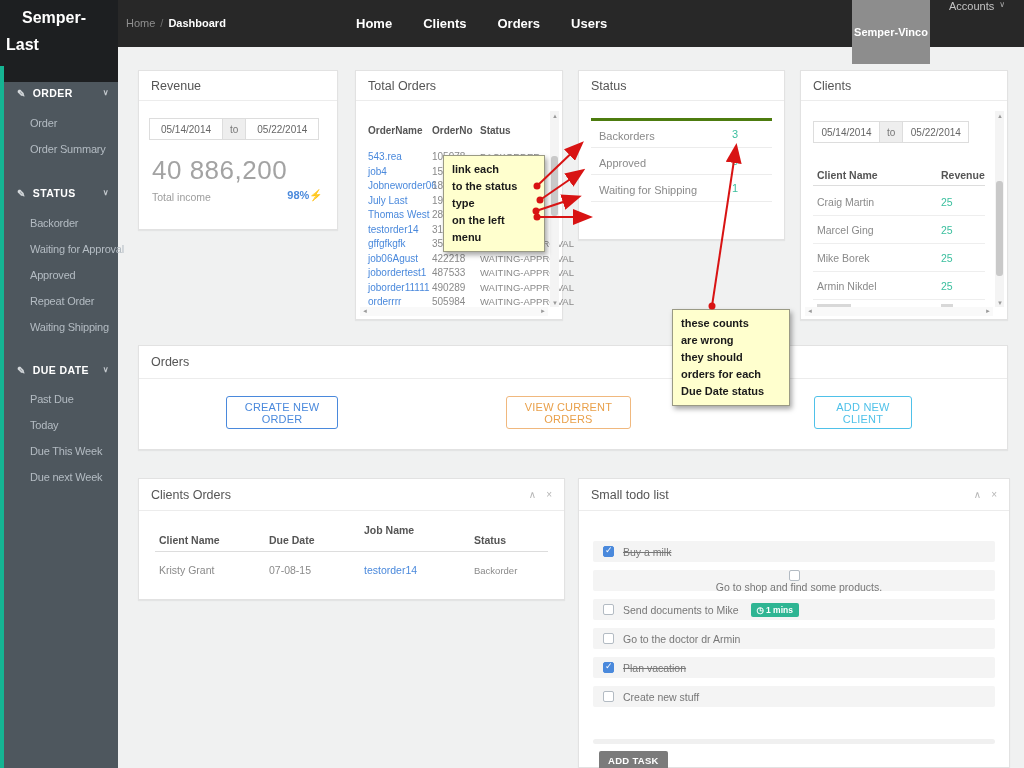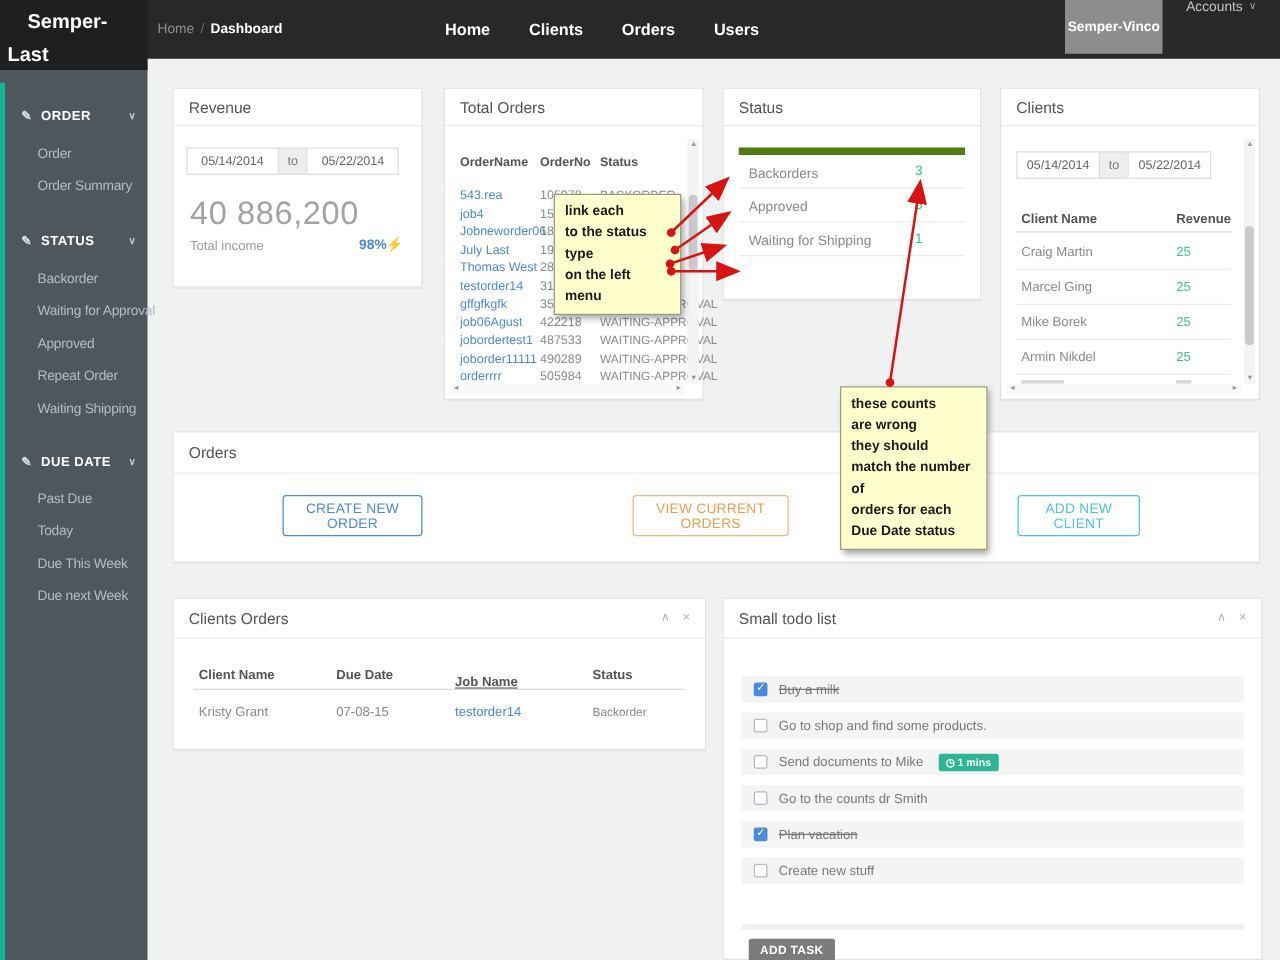--- a/index.html
+++ b/index.html
@@ -6,29 +6,29 @@
   html,body { width:1024px; height:768px; }
   body {
     position: relative;
     background: #f0f1f1;
     font-family: "Liberation Sans", sans-serif;
     overflow: hidden;
     color:#555;
   }
   
   .topbar { position:absolute; left:0; top:0; width:1024px; height:47px; background:#282828; z-index:4; }
-  .logo { position:absolute; left:0; top:0; width:118px; height:56px; background:#1d1f21; z-index:6; color:#fff; font-weight:bold; font-size:16px; }
+  .logo { position:absolute; left:0; top:0; width:118px; height:82px; background:#1d1f21; z-index:6; color:#fff; font-weight:bold; font-size:16px; }
   .logo .l1 { position:absolute; left:22px; top:9px; }
   .logo .l2 { position:absolute; left:6px; top:36px; }
   .breadcrumb { position:absolute; left:126px; top:0; height:47px; line-height:47px; font-size:11px; color:#8f8f8f; z-index:5; }
   .breadcrumb .sep { margin:0 5px; color:#6f6f6f; }
   .breadcrumb .cur { color:#fff; font-weight:bold; }
   .topnav { position:absolute; left:356px; top:0; height:47px; display:flex; gap:31px; align-items:center; z-index:5; }
   .topnav .nav-item { color:#fff; font-weight:bold; font-size:13px; cursor:pointer; }
-  .acct-box { position:absolute; left:852px; top:0; width:78px; height:43px; background:#8d8d8d; color:#fff; font-size:11px; font-weight:bold; display:flex; align-items:center; justify-content:center; z-index:5; }
+  .acct-box { position:absolute; left:852px; top:0; width:78px; height:64px; background:#8d8d8d; color:#fff; font-size:11px; font-weight:bold; display:flex; align-items:center; justify-content:center; z-index:5; }
   .accounts { position:absolute; left:930px; top:0; width:94px; height:47px; color:#c4c4c4; font-size:11px; display:flex; align-items:flex-start; justify-content:center; gap:5px; z-index:5; }
   .accounts .caret { font-size:8px; color:#a8a8a8; }
   
   .sidebar { position:absolute; left:0; top:47px; width:118px; height:721px; background:#4e575e; z-index:3; }
   .accent { position:absolute; left:0; top:66px; width:4px; height:702px; background:#15b493; z-index:7; }
   .sec-h { position:absolute; left:17px; width:94px; color:#fff; font-size:10.5px; font-weight:bold; letter-spacing:.4px; cursor:pointer; }
   .sec-h .sec-ico { display:inline-block; margin-right:7px; font-size:10px; color:#d9dde0; }
   .sec-h .sec-ch { position:absolute; right:2px; top:1px; font-size:8px; color:#c3c8cd; }
   .sec-i { position:absolute; left:30px; width:88px; color:#b4bcc3; font-size:11px; letter-spacing:-.2px; white-space:nowrap; cursor:pointer; }
   
@@ -48,21 +48,21 @@
   .th { font-weight:bold; color:#555; }
   .link { color:#4a89dc; cursor:pointer; }
   .gray { color:#8a8a8a; }
   .teal { color:#3bbf9e; }
   
   .vtrack { position:absolute; width:9px; background:#f4f4f4; }
   .vthumb { position:absolute; width:7px; background:#c9c9c9; border-radius:3px; cursor:pointer; }
   .htrack { position:absolute; height:9px; background:#f9f9f9; }
   .sarrow { position:absolute; font-size:6px; color:#999; cursor:pointer; line-height:8px; }
   
-  .st-rows { position:absolute; left:12px; right:12px; top:47px; border-top:6px solid #4d7c0f; }
+  .st-rows { position:absolute; left:12px; right:12px; top:47px; border-top:3px solid #4d7c0f; }
   .st-row { position:relative; height:27px; line-height:27px; border-bottom:1px solid #ececec; }
   .st-row .lbl { margin-left:8px; font-size:11px; color:#8a8a8a; }
   .st-row .cnt { position:absolute; left:133px; width:22px; text-align:center; font-size:11px; cursor:pointer; }
   
   .obtn { position:absolute; top:50px; height:33px; background:#fff; border:1px solid; border-radius:3px; font-size:11px; letter-spacing:.2px; display:flex; align-items:center; justify-content:center; cursor:pointer; font-family:"Liberation Sans",sans-serif; }
   .b-blue { border-color:#4a89dc; color:#4a89dc; }
   .b-orange { border-color:#f0b87e; color:#e9a04a; }
   .b-cyan { border-color:#4fc1e9; color:#4fc1e9; }
   
   .todo-item { position:absolute; left:14px; right:14px; height:21px; background:#f4f4f4; border-radius:2px; display:flex; align-items:center; padding-left:10px; }
@@ -247,56 +247,56 @@
 </div>
 
 <div class="card" style="left:138px; top:478px; width:427px; height:122px;">
   <div class="card-h" style="height:32px; line-height:32px;">
     <span>Clients Orders</span>
     <span class="hicon" style="right:28px; line-height:32px;">∧</span>
     <span class="hicon" style="right:12px; line-height:32px;">×</span>
   </div>
   <span class="tcell th" style="left:20px;  top:55px; font-size:10.5px;">Client Name</span>
   <span class="tcell th" style="left:130px; top:55px; font-size:10.5px;">Due Date</span>
-  <span class="tcell th" style="left:225px; top:61px; font-size:10.5px;text-decoration:underline;">Job Name</span>
+  <span class="tcell th" style="left:225px; top:45px; font-size:10.5px;">Job Name</span>
   <span class="tcell th" style="left:335px; top:55px; font-size:10.5px;">Status</span>
   <div style="position:absolute; left:16px; right:16px; top:72px; border-bottom:1px solid #ddd;"></div>
   <span class="tcell gray" style="left:20px;  top:85px; font-size:10.5px;">Kristy Grant</span>
   <span class="tcell gray" style="left:130px; top:85px; font-size:10.5px;">07-08-15</span>
   <span class="tcell link" style="left:225px; top:85px; font-size:10.5px;">testorder14</span>
   <span class="tcell gray" style="left:335px; top:86px; font-size:9.5px;">Backorder</span>
 </div>
 
 <div class="card" style="left:578px; top:478px; width:432px; height:290px;">
   <div class="card-h" style="height:32px; line-height:32px;">
     <span>Small todo list</span>
     <span class="hicon" style="right:28px; line-height:32px;">∧</span>
     <span class="hicon" style="right:12px; line-height:32px;">×</span>
   </div>
   <div class="todo-item" style="top:62px;">
     <span class="cb on">
         <span class="ck">✓</span>
       </span>
     <span class="todo-text done">Buy a milk</span>
   </div>
-  <div class="todo-item" style="top:91px;">
+  <div class="todo-item" style="top:91px;flex-direction:column;">
     <span class="cb"></span>
     <span class="todo-text">Go to shop and find some products.</span>
   </div>
   <div class="todo-item" style="top:120px;">
     <span class="cb"></span>
     <span class="todo-text">Send documents to Mike</span>
     <span class="badge">
         <span>◷</span>
         <span>1 mins</span>
       </span>
   </div>
   <div class="todo-item" style="top:149px;">
     <span class="cb"></span>
-    <span class="todo-text">Go to the counts dr Smith</span>
+    <span class="todo-text">Go to the doctor dr Armin</span>
   </div>
   <div class="todo-item" style="top:178px;">
     <span class="cb on">
         <span class="ck">✓</span>
       </span>
     <span class="todo-text done">Plan vacation</span>
   </div>
   <div class="todo-item" style="top:207px;">
     <span class="cb"></span>
     <span class="todo-text">Create new stuff</span>
@@ -307,21 +307,20 @@
 
 <div class="note" style="left:443px; top:155px; width:102px;">
   <div>link each</div>
   <div>to the status type</div>
   <div>on the left menu</div>
 </div>
 <div class="note" style="left:672px; top:309px; width:118px;">
   <div>these counts</div>
   <div>are wrong</div>
   <div>they should</div>
-  <div>match the number of</div>
   <div>orders for each</div>
   <div>Due Date status</div>
 </div>
 
 <svg class="overlay" viewBox="0 0 1024 768">
   <defs>
     <marker id="ah" markerWidth="10" markerHeight="8" refX="8" refY="4" orient="auto">
       <polygon points="0 0, 10 4, 0 8" fill="#d81313"></polygon>
     </marker>
   </defs>

